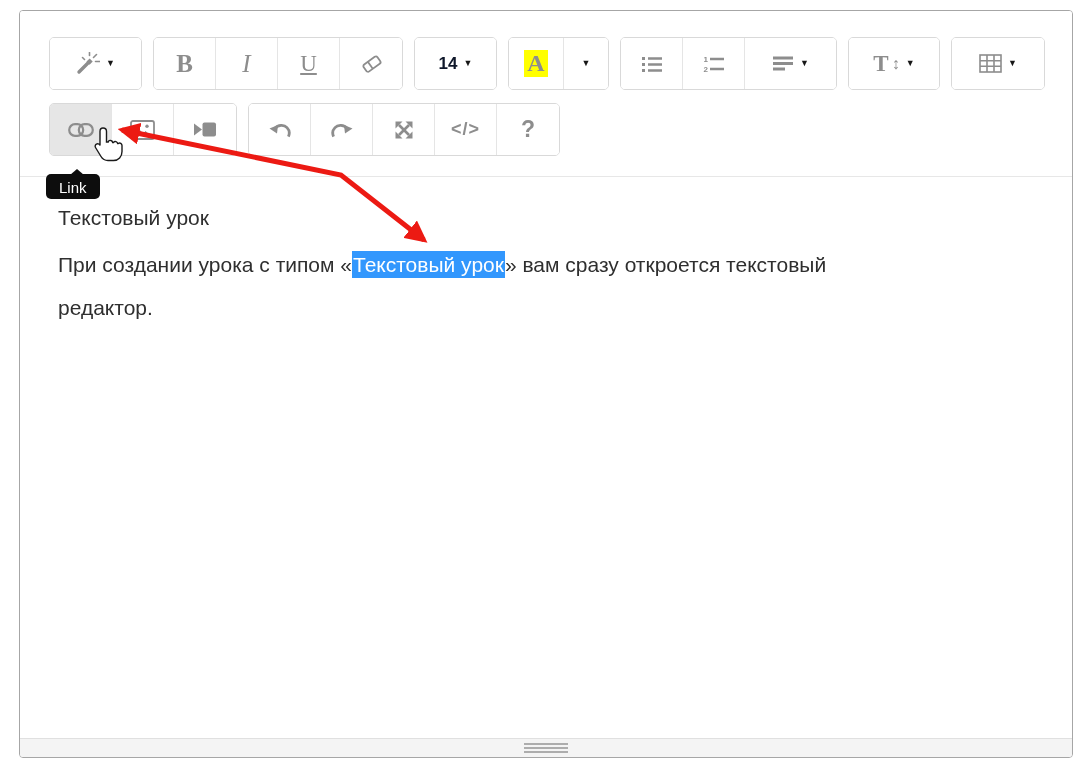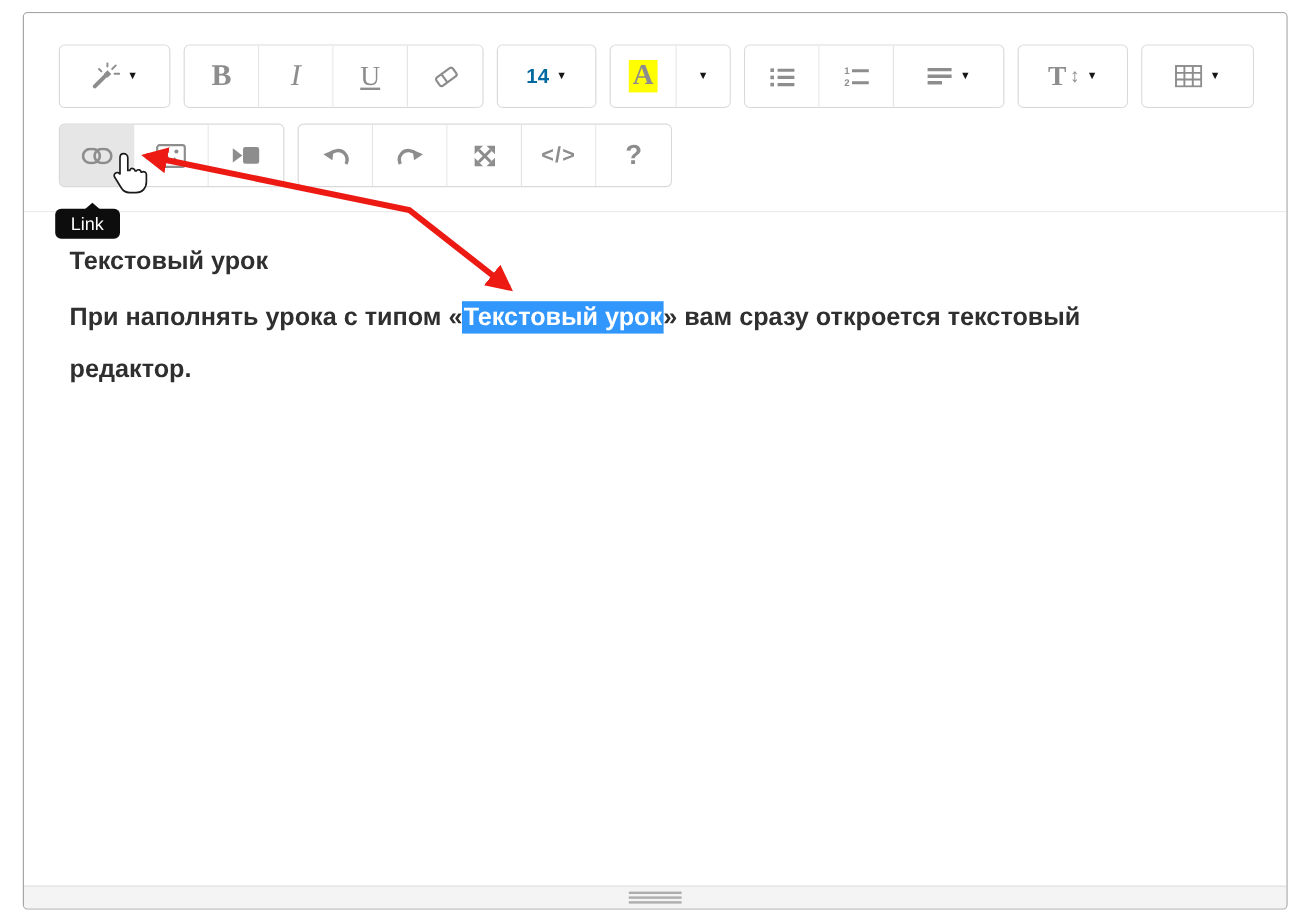--- a/index.html
+++ b/index.html
@@ -21,31 +21,31 @@
   .btn:last-child { border-right:none; }
   .btn.active { background:#e6e6e6; }
   .w-style{width:91px;} .w-size{width:81px;} .w-colorA{width:55px;} .w-colorcaret{width:44px;}
   .w-align{width:91px;} .w-lh{width:90px;} .w-table{width:92px;}
 
   .caret { font-size:9px; color:#161616; line-height:1; }
   .serif { font-family:"Liberation Serif",serif; }
   .glyph-b { font-size:25px; font-weight:bold; color:#8d8d8d; }
   .glyph-i { font-size:25px; font-style:italic; color:#8d8d8d; }
   .glyph-u { font-size:23px; text-decoration:underline; color:#8d8d8d; }
-  .glyph-size { font-size:17px; color:#0369a1; font-weight:bold; }
+  .glyph-size { font-size:17px; color:#0f172a; font-weight:bold; }
   .glyph-A { font-size:24px; font-weight:bold; color:#8d8d8d; background:#ffff00; padding:0 3px; line-height:1.15; }
   .glyph-T { font-size:23px; font-weight:bold; color:#8d8d8d; }
   .glyph-ud { font-size:16px; color:#8d8d8d; margin-left:-3px; }
   .glyph-code { font-size:18px; font-weight:bold; color:#8d8d8d; letter-spacing:1px; }
   .glyph-help { font-size:23px; font-weight:bold; color:#8d8d8d; }
   .icon svg { display:block; }
 
   
   .content { flex:1; padding:26px 38px 0; color:#2f2f2f; font-size:21px; background:#fff; }
-  .content p { white-space:pre-wrap;font-weight:bold; }
+  .content p { white-space:pre-wrap; }
   .p-title { line-height:30px; margin:0 0 10px; }
   .p-body  { line-height:43px; margin:0 0 17px; }
   .sel { background:#3297fd; color:#ffffff; padding:2px 1px; }
 
   
   .statusbar { height:19px; background:#f4f4f4; border-top:1px solid #e0e0e0;
                display:flex; align-items:center; justify-content:center; }
   .grip { display:flex; flex-direction:column; gap:2px; width:44px; cursor:row-resize; }
   .grip i { display:block; height:2px; background:#adadad; }
 
@@ -266,21 +266,21 @@
           </button>
           <button class="btn">
             <span class="glyph-help">?</span>
           </button>
         </div>
       </div>
     </div>
 
     <div class="content">
       <p class="p-title">Текстовый урок</p>
-      <p class="p-body"><span>При наполнять урока с типом «</span><span class="sel">Текстовый урок</span><span>» вам сразу откроется текстовый
+      <p class="p-body"><span>При создании урока с типом «</span><span class="sel">Текстовый урок</span><span>» вам сразу откроется текстовый
 редактор.</span></p>
     </div>
 
     <div class="statusbar">
       <div class="grip">
           <i></i>
           <i></i>
           <i></i>
         </div>
     </div>

